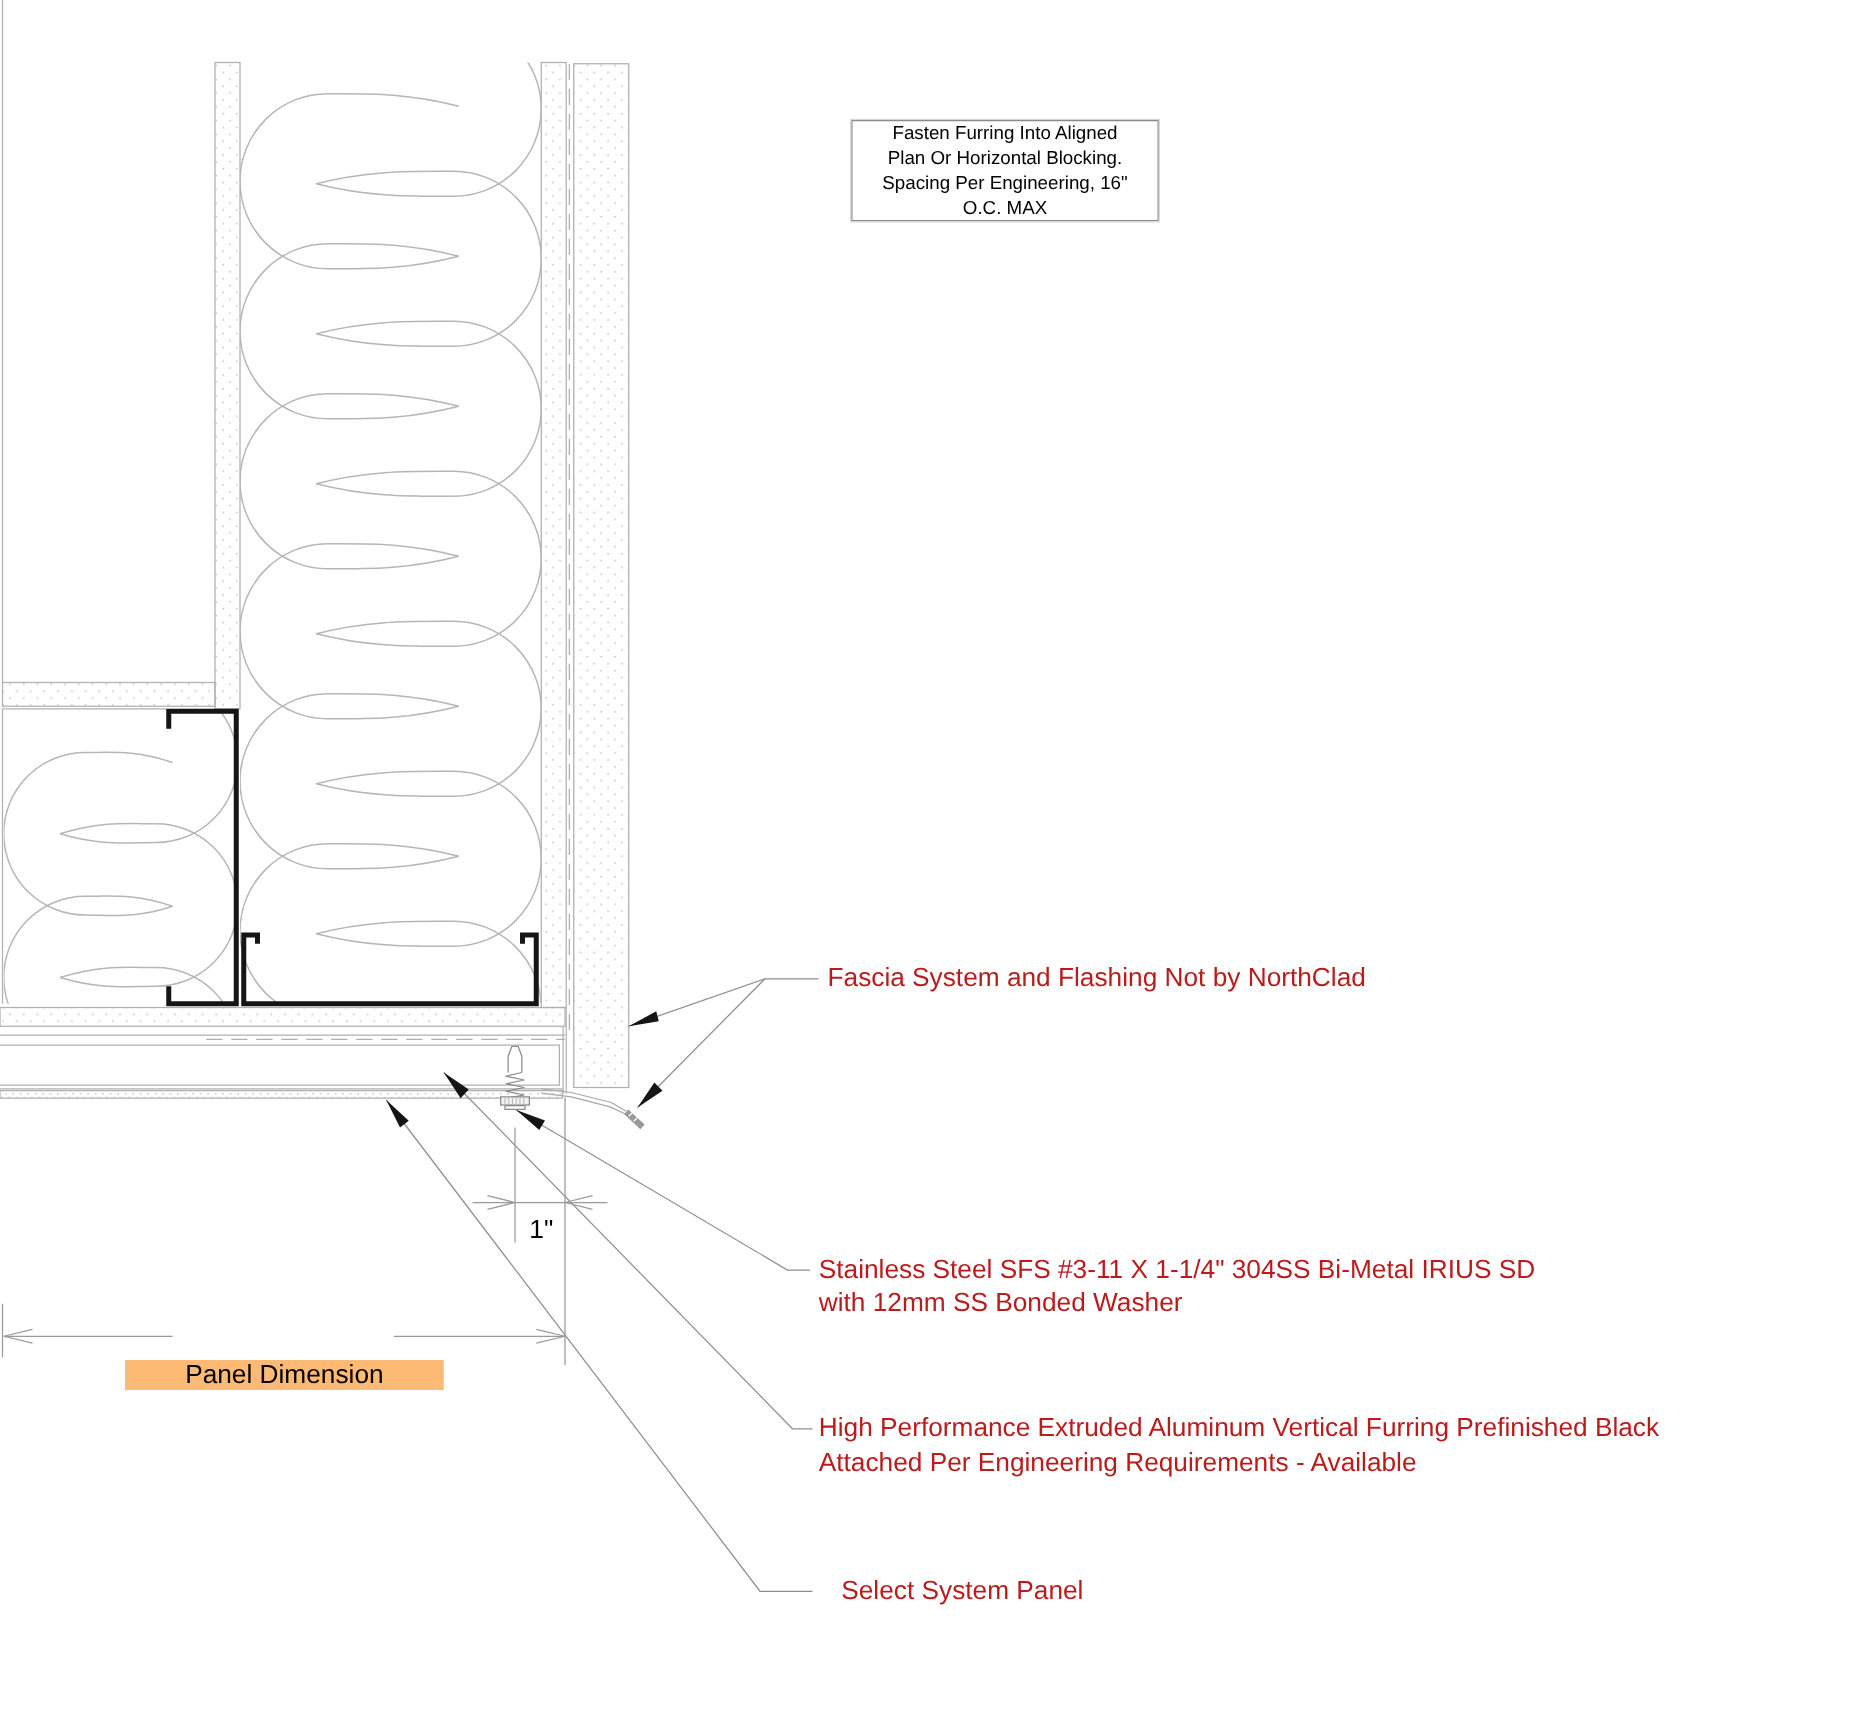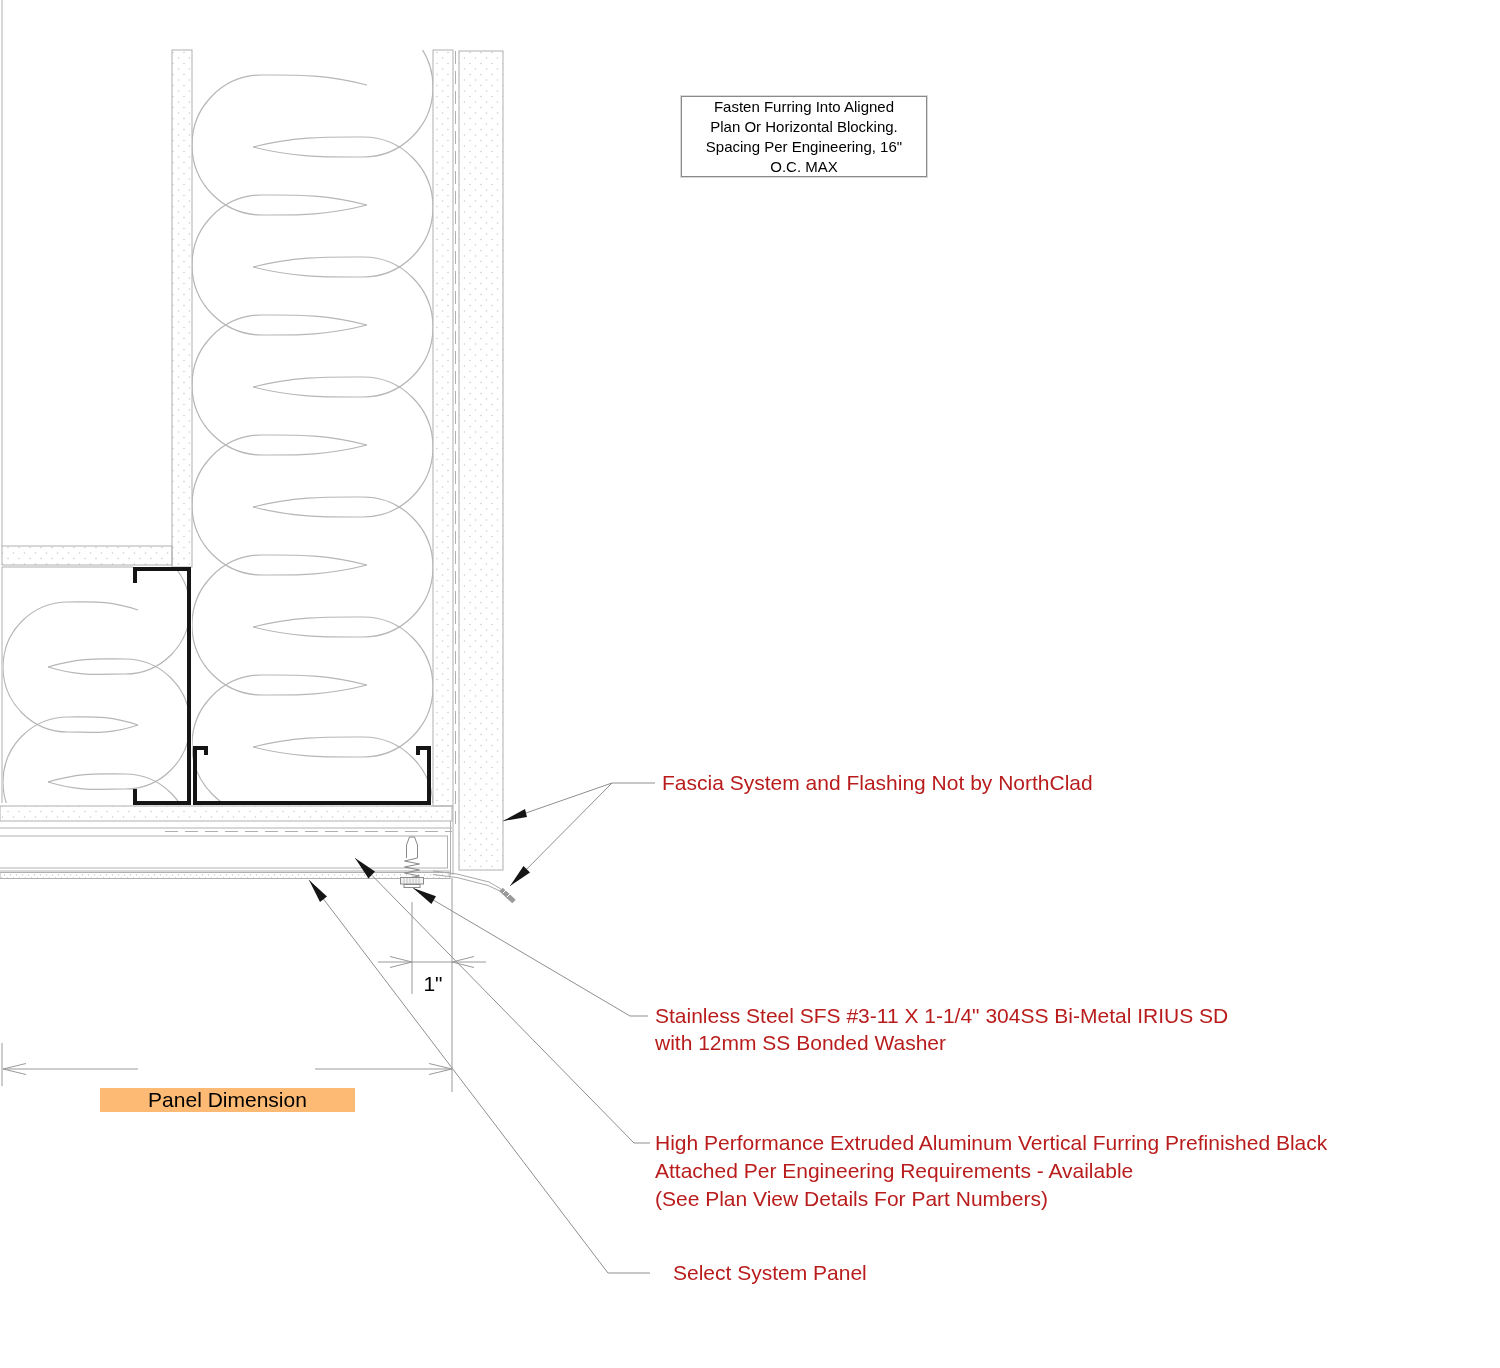--- a/index.html
+++ b/index.html
@@ -165,21 +165,20 @@
   <div class="ann single" style="left:662px;top:771px;">Fascia System and Flashing Not by NorthClad</div>
 
   <div class="ann" style="left:655px;top:1002px;">
     <div>Stainless Steel SFS #3-11 X 1-1/4" 304SS Bi-Metal IRIUS SD</div>
     <div>with 12mm SS Bonded Washer</div>
   </div>
 
   <div class="ann" style="left:655px;top:1129px;line-height:28px;">
     <div>High Performance Extruded Aluminum Vertical Furring Prefinished Black</div>
     <div>Attached Per Engineering Requirements - Available</div>
-    <div>(See Plan View Details For Part Numbers)</div>
   </div>
 
   <div class="ann single" style="left:673px;top:1261px;">Select System Panel</div>
 
   <div id="panel-dim-label">Panel Dimension</div>
 
   <div id="reveal-dim-label">1"</div>
 
 </div>
 

